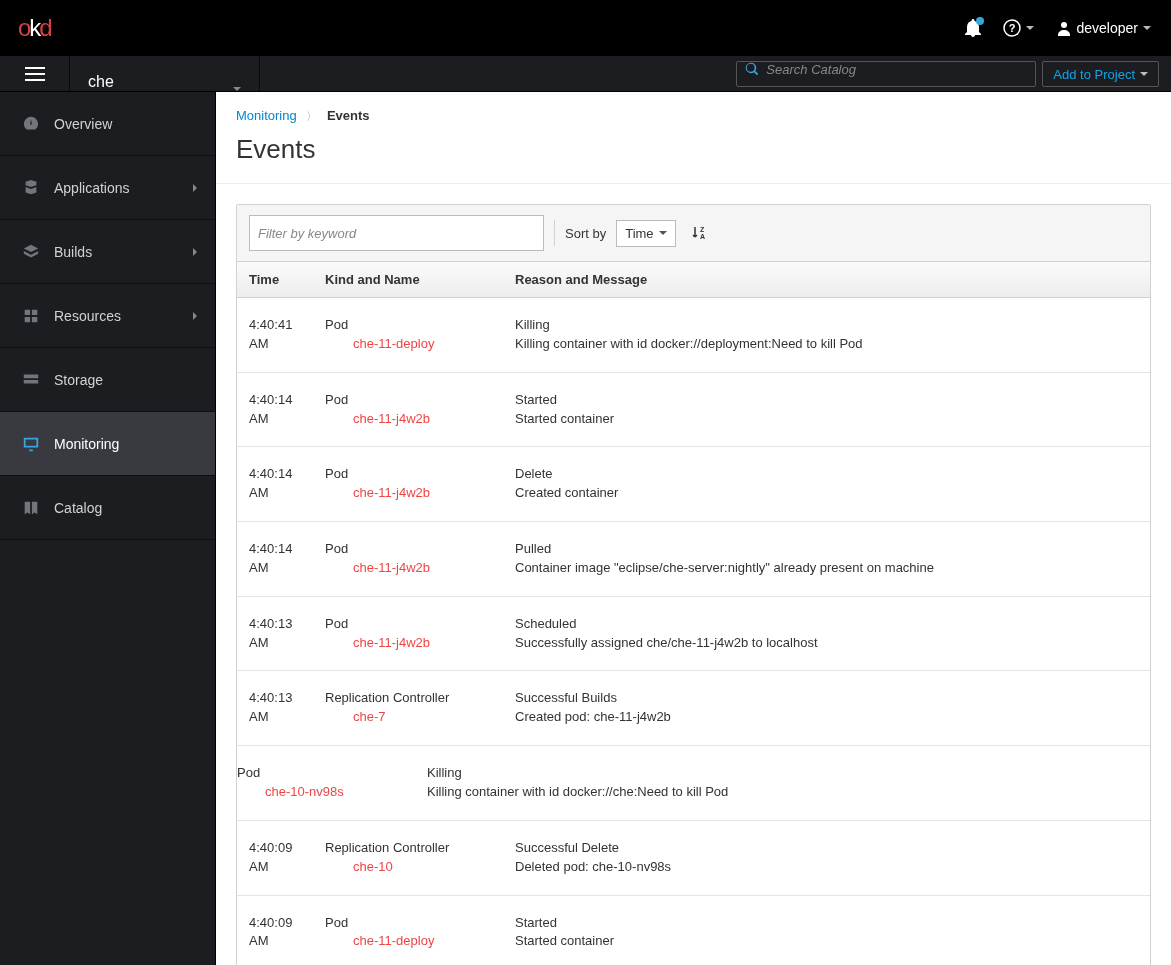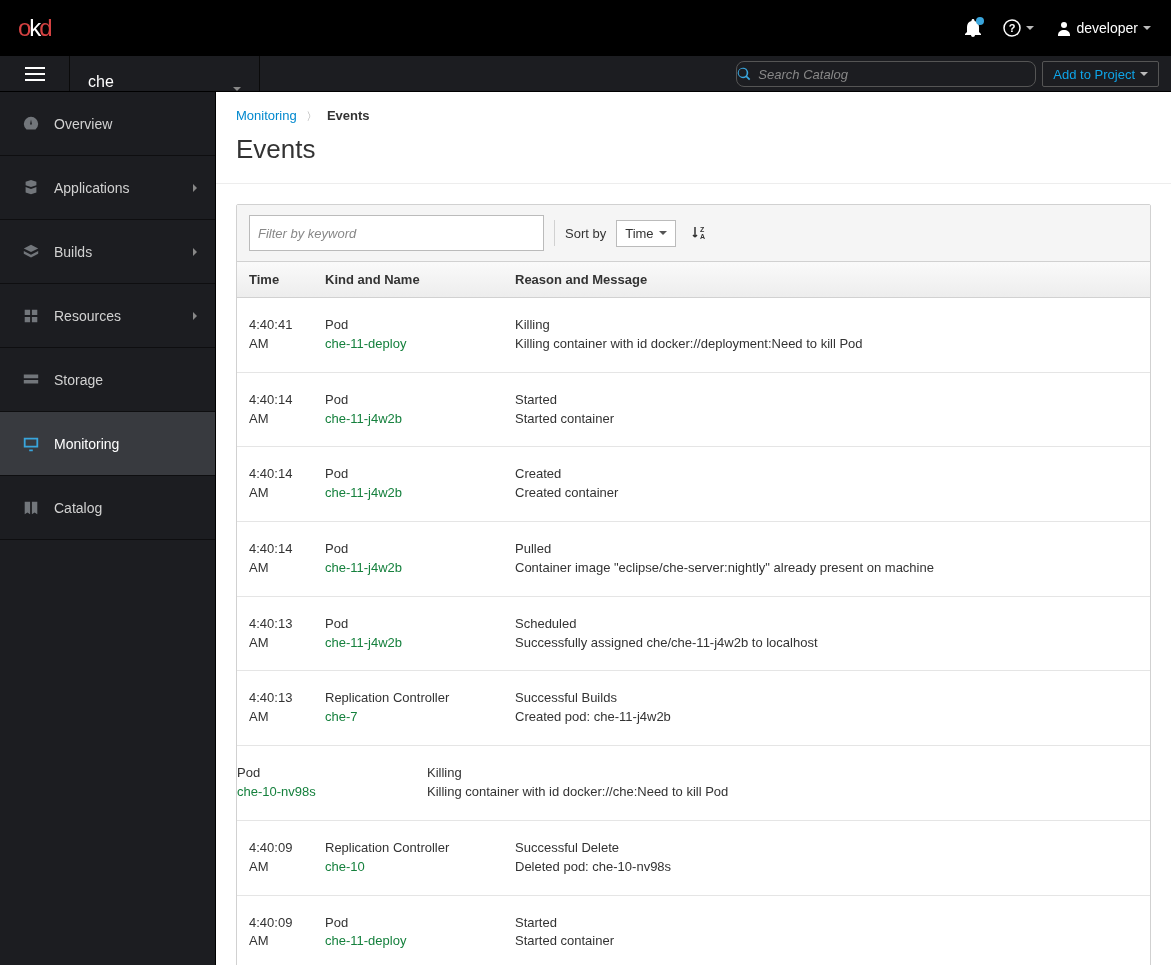--- a/index.html
+++ b/index.html
@@ -95,27 +95,27 @@
     color: #fff;
     font-size: 16px;
     min-width: 190px;
     cursor: pointer;
   }
   .project-select .caret { margin-left: auto; border-top-color:#888; }
   .project-spacer { flex: 1; }
   .catalog-search {
     width: 300px;
     display: flex;
-    align-items: center;
+    align-items: flex-start;
     background: #1c1d21;
     border: 1px solid #555;
-    border-radius: 8px;
+    border-radius: 2px;
     height: 26px;
     margin: 5px 6px 5px 0;
-    padding: 0 0;
+    padding: 0 8px;
   }
   .catalog-search svg { fill: #39a5dc; margin-right: 7px; flex-shrink:0;}
   .catalog-search input {
     background: transparent;
     border: none;
     outline: none;
     color: #ccc;
     font-style: italic;
     font-size: 13px;
     width: 100%;
@@ -245,21 +245,21 @@
   .col-kind { width: 190px; padding: 10px 12px 10px 0; }
   .col-reason { flex: 1; padding: 10px 12px 10px 0; }
   .event-row {
     display: flex;
     border-bottom: 1px solid #e5e5e5;
     font-size: 13px;
     line-height: 1.45;
     padding: 8px 0;
   }
   .event-row .col-time { display:flex; align-items:center; }
-  .link { color: #15803d; cursor: pointer; }
+  .link { color: #ef4444; cursor: pointer; margin-left: 28px; }
 </style>
 </head>
 <body>
 
 <div class="masthead">
   <div class="logo">
     <span class="o">o</span>
       <span class="k">k</span>
       <span class="d">d</span>
   </div>
@@ -412,21 +412,21 @@
               <div>Started container</div>
             </div>
           </div>
           <div class="event-row">
             <div class="col-time">4:40:14 AM</div>
             <div class="col-kind">
               <div>Pod</div>
               <div class="link">che-11-j4w2b</div>
             </div>
             <div class="col-reason">
-              <div>Created</div>
+              <div>Delete</div>
               <div>Created container</div>
             </div>
           </div>
           <div class="event-row">
             <div class="col-time">4:40:14 AM</div>
             <div class="col-kind">
               <div>Pod</div>
               <div class="link">che-11-j4w2b</div>
             </div>
             <div class="col-reason">

